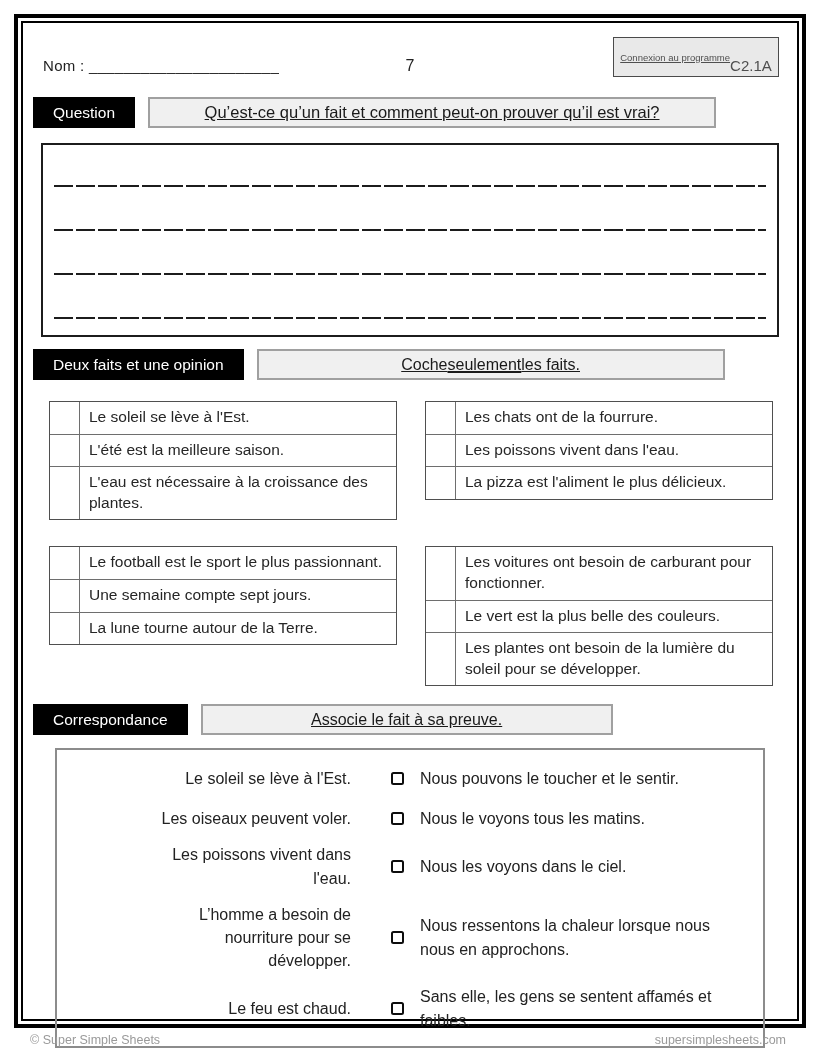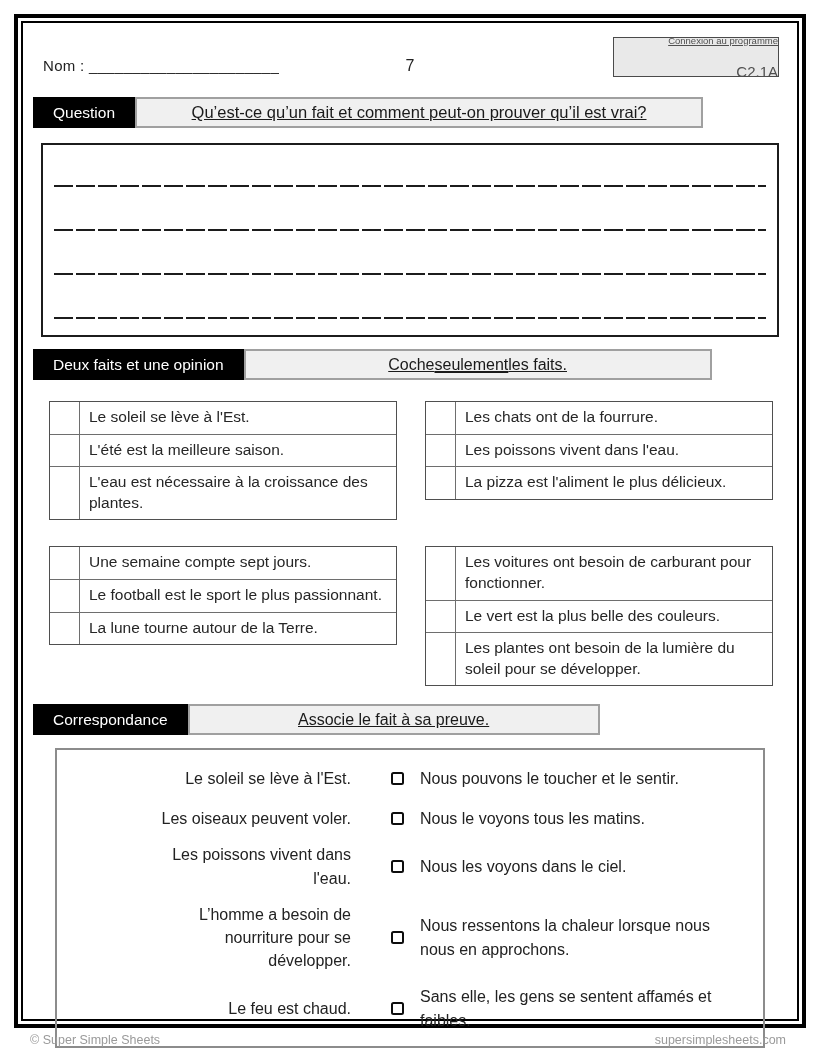--- a/index.html
+++ b/index.html
@@ -23,28 +23,28 @@
     padding:12px 18px 0 18px;
   }
 
   
   .header { position:relative; height:56px; }
   .name-line { position:absolute; left:2px; top:22px; font-size:15px; letter-spacing:.3px; color:#222; }
   .page-num { position:absolute; left:50%; top:22px; transform:translateX(-50%); font-size:16px; color:#222; }
   .program-box {
     position:absolute; right:0px; top:2px; width:166px; height:40px;
     background:#e9e9e9; border:1px solid #4a4a4a;
-    display:flex; flex-direction:column; align-items:flex-end; justify-content:center;
+    display:flex; flex-direction:row; align-items:center; justify-content:center;
     color:#4f4f4f; text-align:center;
   }
   .program-line1 { font-size:9.5px; text-decoration:underline; }
   .program-line2 { font-size:15px; margin-top:17px; }
 
   
-  .section-bar { display:flex; align-items:stretch; margin-left:-8px; }
+  .section-bar { display:flex; align-items:stretch; margin-left:-8px;gap:13px; }
   .black-label {
     background:#000; color:#fff; font-size:15.5px;
     display:flex; align-items:center; justify-content:center;
     padding:0 20px; height:31px; white-space:nowrap;
   }
   .gray-box {
     background:#f0f0f0; border:2px solid #a0a0a0;
     display:flex; align-items:center; justify-content:center;
     height:31px; font-size:16px; color:#1a1a1a;text-decoration:underline;
   }
@@ -168,25 +168,25 @@
             <div class="cb-cell"></div>
             <div class="row-text">La pizza est l'aliment le plus délicieux.</div>
           </div>
         </div>
       </div>
 
       <div class="tables-row pair2">
         <div class="check-table">
           <div class="ct-row">
             <div class="cb-cell"></div>
+            <div class="row-text">Le football est le sport le plus passionnant.</div>
+          </div>
+          <div class="ct-row">
+            <div class="cb-cell"></div>
             <div class="row-text">Une semaine compte sept jours.</div>
-          </div>
-          <div class="ct-row">
-            <div class="cb-cell"></div>
-            <div class="row-text">Le football est le sport le plus passionnant.</div>
           </div>
           <div class="ct-row">
             <div class="cb-cell"></div>
             <div class="row-text">La lune tourne autour de la Terre.</div>
           </div>
         </div>
         <div class="check-table">
           <div class="ct-row">
             <div class="cb-cell"></div>
             <div class="row-text">Les voitures ont besoin de carburant pour fonctionner.</div>

